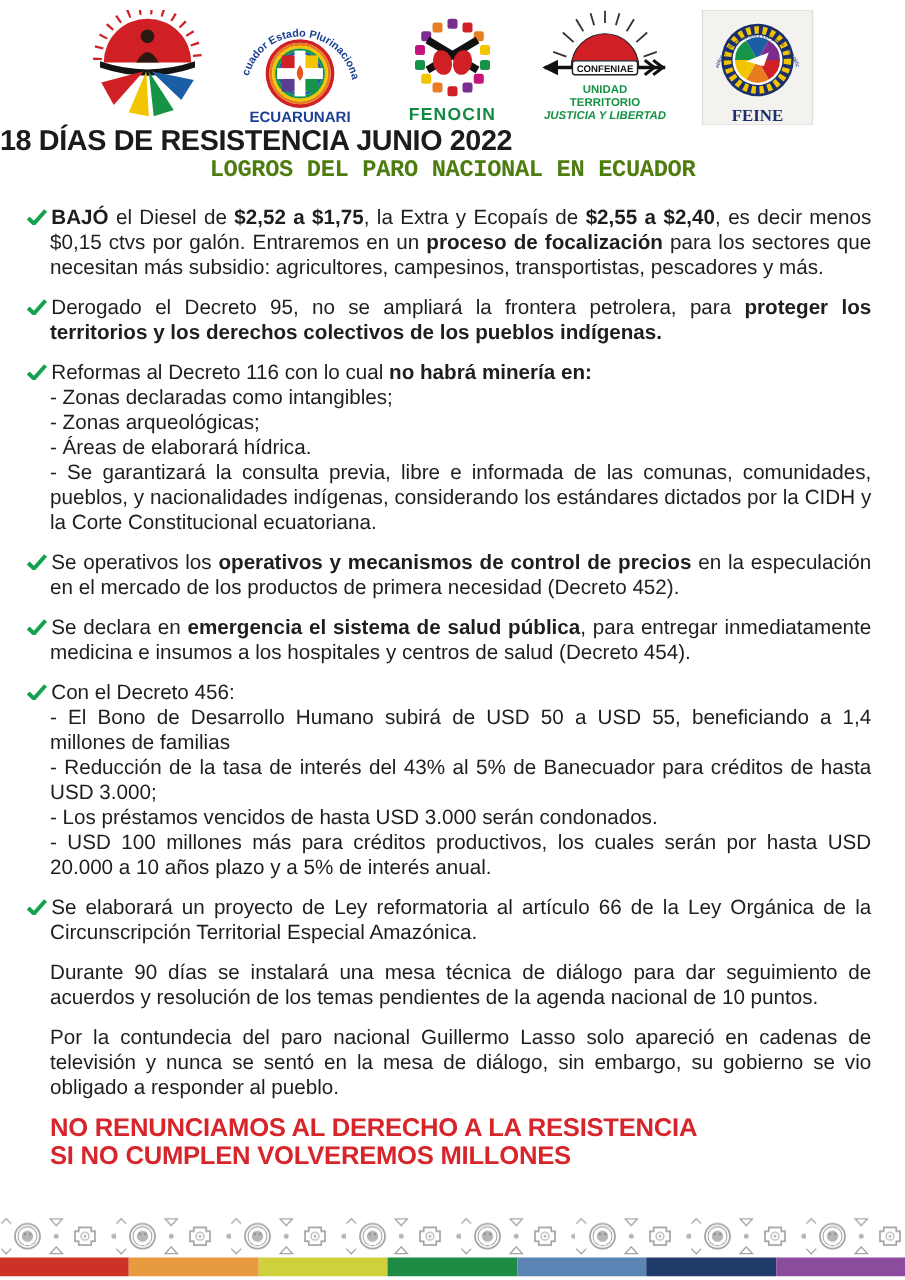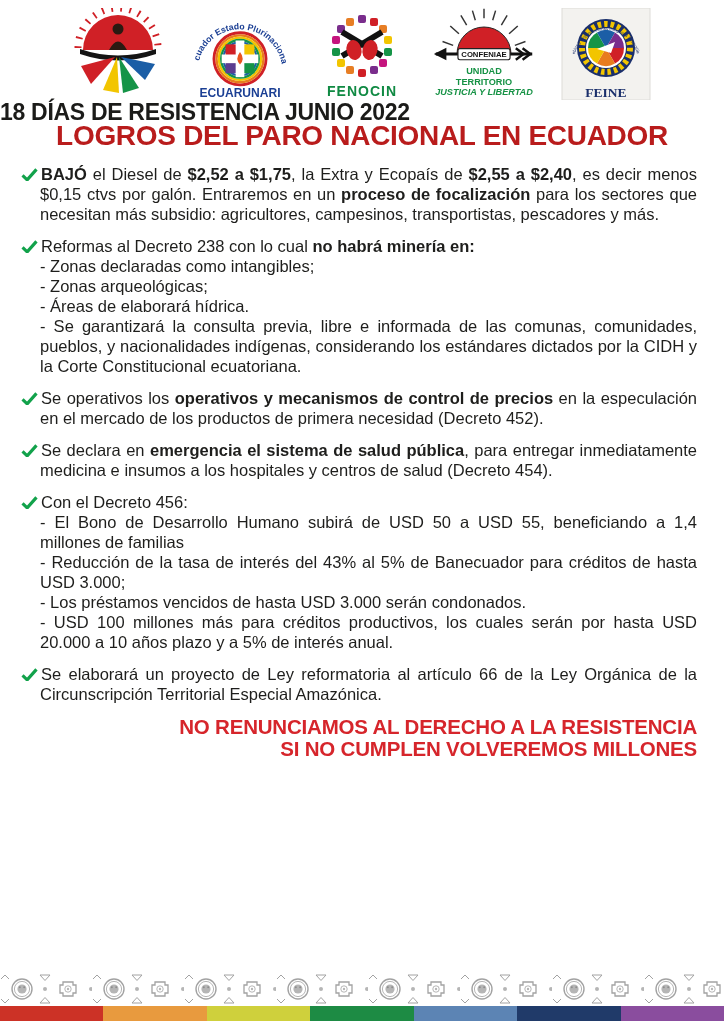--- a/index.html
+++ b/index.html
@@ -11,36 +11,36 @@
   
   .logos{display:flex;justify-content:center;gap:14px;padding:8px 40px 0 40px;height:92px;}
   .logo{width:108px;height:92px;flex:0 0 auto;}
   .logo svg{width:100%;height:100%;display:block;}
   
   .title{
     text-align:left;font-size:23px;font-weight:800;letter-spacing:-0.3px;
     color:#1b1b19;line-height:24px;
   }
   .subtitle{
-    text-align:center;font-size:28px;font-weight:800;letter-spacing:-0.3px;
-    color:#b91c1c;line-height:24px;
+    text-align:center;font-size:19px;font-weight:800;letter-spacing:-0.3px;
+    color:#4d7c0f;line-height:24px;font-family:Liberation Mono, monospace;
   }
   
   .content{padding:16px 27px 0 40px;font-size:16.5px;line-height:20px;text-align:justify;}
   .para{margin:0 0 12px 0;}
   .bullet .lead{text-indent:-19px;}
   .lead{display:block;}
   .sub{display:block;text-indent:0;}
   b{font-weight:700;}
   .check{
     display:inline-block;width:17px;height:13px;margin-right:3px;
     vertical-align:-1px;
   }
   .slogan{
-    text-align:right;font-weight:800;color:#d6252b;font-size:20.5px;
+    text-align:left;font-weight:800;color:#d6252b;font-size:20.5px;
     line-height:22px;margin-top:10px;letter-spacing:-0.2px;
   }
   
   .bottom{position:absolute;left:0;right:0;bottom:0;}
   .band{display:block;width:724px;height:30px;}
   .rainbow{display:flex;height:15px;margin-top:2px;}
   .rainbow span{flex:1 1 0;}
   .bottom-gap{height:3px;background:#ffffff;}
 </style>
 </head>
@@ -169,25 +169,30 @@
   <div class="subtitle">LOGROS DEL PARO NACIONAL EN ECUADOR</div>
 
   <div class="content">
 
     <div class="para bullet">
       <span class="lead"><svg class="check" viewBox="0 0 18 14">
             <path d="M1.5 8 L6.5 12.8 L16.5 1.5" fill="none" stroke="#12a24b" stroke-width="3.4"></path>
           </svg><b>BAJÓ</b><span> el Diesel de </span><b>$2,52 a $1,75</b><span>, la Extra y Ecopaís de </span><b>$2,55 a $2,40</b><span>, es decir menos $0,15 ctvs por galón. Entraremos en un </span><b>proceso de focalización</b><span> para los sectores que necesitan más subsidio: agricultores, campesinos, transportistas, pescadores y más.</span></span>
     </div>
 
-
-    <div class="para bullet">
-      <span class="lead"><svg class="check" viewBox="0 0 18 14">
-            <path d="M1.5 8 L6.5 12.8 L16.5 1.5" fill="none" stroke="#12a24b" stroke-width="3.4"></path>
-          </svg><span>Reformas al Decreto 238 con lo cual </span><b>no habrá minería en:</b></span>
+    <div class="para bullet">
+      <span class="lead"><svg class="check" viewBox="0 0 18 14">
+            <path d="M1.5 8 L6.5 12.8 L16.5 1.5" fill="none" stroke="#12a24b" stroke-width="3.4"></path>
+          </svg><span>Derogado el Decreto 95, no se ampliará la frontera petrolera, para </span><b>proteger los territorios y los derechos colectivos de los pueblos indígenas.</b></span>
+    </div>
+
+    <div class="para bullet">
+      <span class="lead"><svg class="check" viewBox="0 0 18 14">
+            <path d="M1.5 8 L6.5 12.8 L16.5 1.5" fill="none" stroke="#12a24b" stroke-width="3.4"></path>
+          </svg><span>Reformas al Decreto 116 con lo cual </span><b>no habrá minería en:</b></span>
       <span class="sub">- Zonas declaradas como intangibles;</span>
       <span class="sub">- Zonas arqueológicas;</span>
       <span class="sub">- Áreas de elaborará hídrica.</span>
       <span class="sub">- Se garantizará la consulta previa, libre e informada de las comunas, comunidades, pueblos, y nacionalidades indígenas, considerando los estándares dictados por la CIDH y la Corte Constitucional ecuatoriana.</span>
     </div>
 
     <div class="para bullet">
       <span class="lead"><svg class="check" viewBox="0 0 18 14">
             <path d="M1.5 8 L6.5 12.8 L16.5 1.5" fill="none" stroke="#12a24b" stroke-width="3.4"></path>
           </svg><span>Se operativos los </span><b>operativos y mecanismos de control de precios</b><span> en la especulación en el mercado de los productos de primera necesidad (Decreto 452).</span></span>
@@ -208,20 +213,22 @@
       <span class="sub">- Los préstamos vencidos de hasta USD 3.000 serán condonados.</span>
       <span class="sub">- USD 100 millones más para créditos productivos, los cuales serán por hasta USD 20.000 a 10 años plazo y a 5% de interés anual.</span>
     </div>
 
     <div class="para bullet">
       <span class="lead"><svg class="check" viewBox="0 0 18 14">
             <path d="M1.5 8 L6.5 12.8 L16.5 1.5" fill="none" stroke="#12a24b" stroke-width="3.4"></path>
           </svg><span>Se elaborará un proyecto de Ley reformatoria al artículo 66 de la Ley Orgánica de la Circunscripción Territorial Especial Amazónica.</span></span>
     </div>
 
+    <div class="para">Durante 90 días se instalará una mesa técnica de diálogo para dar seguimiento de acuerdos y resolución de los temas pendientes de la agenda nacional de 10 puntos.</div>
+    <div class="para">Por la contundecia del paro nacional Guillermo Lasso solo apareció en cadenas de televisión y nunca se sentó en la mesa de diálogo, sin embargo, su gobierno se vio obligado a responder al pueblo.</div>
 
     <div class="slogan">
       <div>NO RENUNCIAMOS AL DERECHO A LA RESISTENCIA</div>
       <div>SI NO CUMPLEN VOLVEREMOS MILLONES</div>
     </div>
   </div>
 
   <div class="bottom">
     <svg class="band" viewBox="0 0 724 30" preserveAspectRatio="none">
       <defs>

